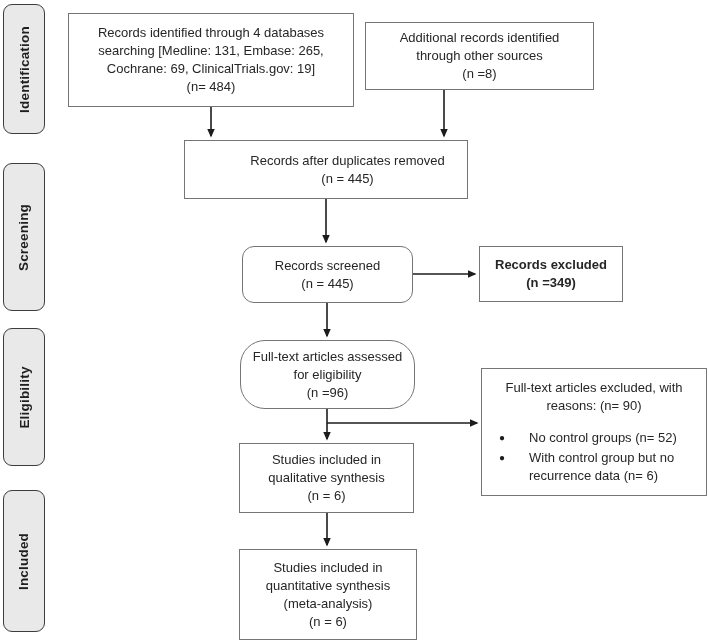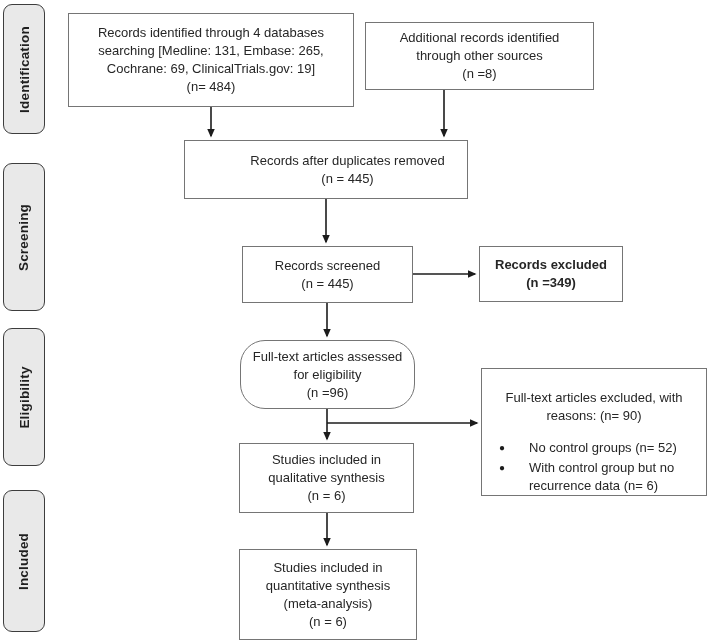--- a/index.html
+++ b/index.html
@@ -44,21 +44,21 @@
     display: flex;
     flex-direction: column;
     align-items: center;
     justify-content: center;
     text-align: center;
     font-size: 13px;
     line-height: 18px;
   }
   .fbox .txt { white-space: pre-line; }
   .fbox-excl {
-    justify-content: flex-end;
+    justify-content: flex-start;
     padding-top: 10px;
   }
   .fbox-excl .heading { white-space: pre-line; }
   .bullet-list {
     margin-top: 14px;
     width: 100%;
     display: flex;
     flex-direction: column;
     gap: 2px;
   }
@@ -122,21 +122,21 @@
     <div class="txt">Additional records identified
 through other sources
 (n =8)</div>
   </div>
 
   <div class="fbox" style="left:184px; top:140px; width:284px; height:59px;padding-left:43px;">
     <div class="txt">Records after duplicates removed
 (n = 445)</div>
   </div>
 
-  <div class="fbox" style="left:242px; top:246px; width:171px; height:57px;">
+  <div class="fbox" style="left:242px; top:246px; width:171px; height:57px;border-radius:12px;">
     <div class="txt">Records screened
 (n = 445)</div>
   </div>
 
   <div class="fbox" style="left:479px; top:246px; width:144px; height:56px;font-weight:bold;">
     <div class="txt">Records excluded
 (n =349)</div>
   </div>
 
   <div class="fbox" style="left:240px; top:340px; width:175px; height:69px;border-radius:25px;">

